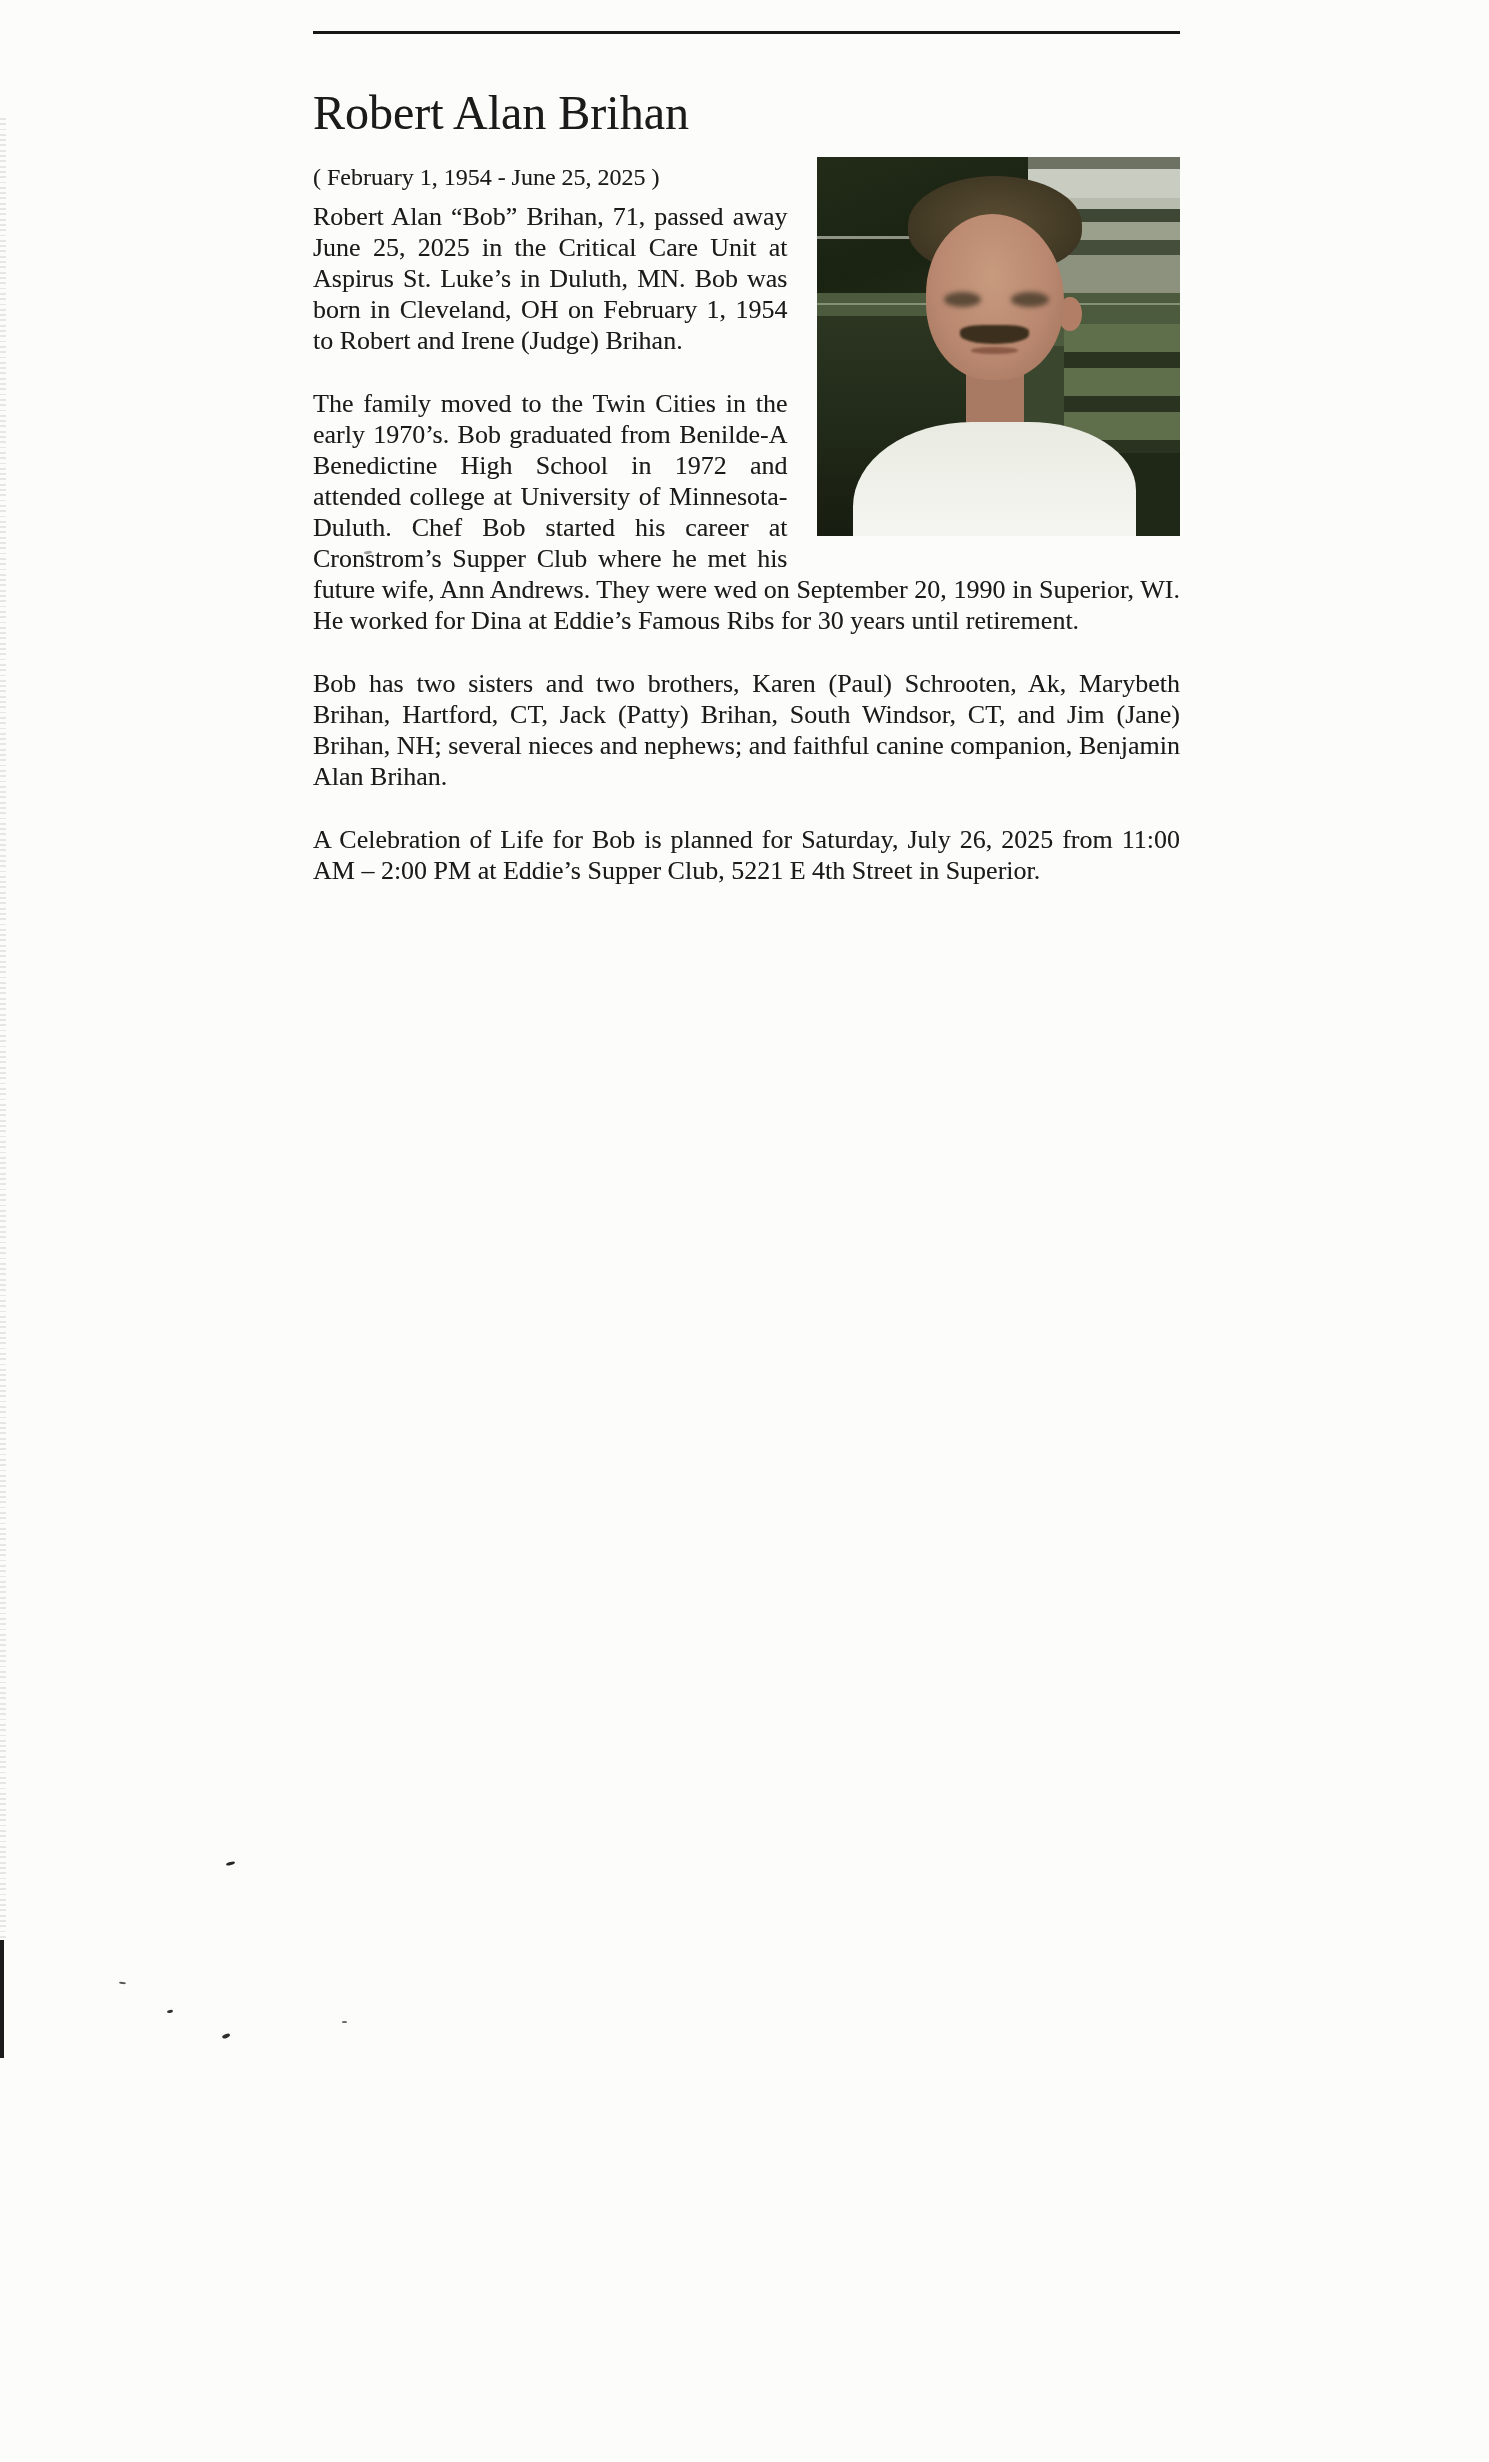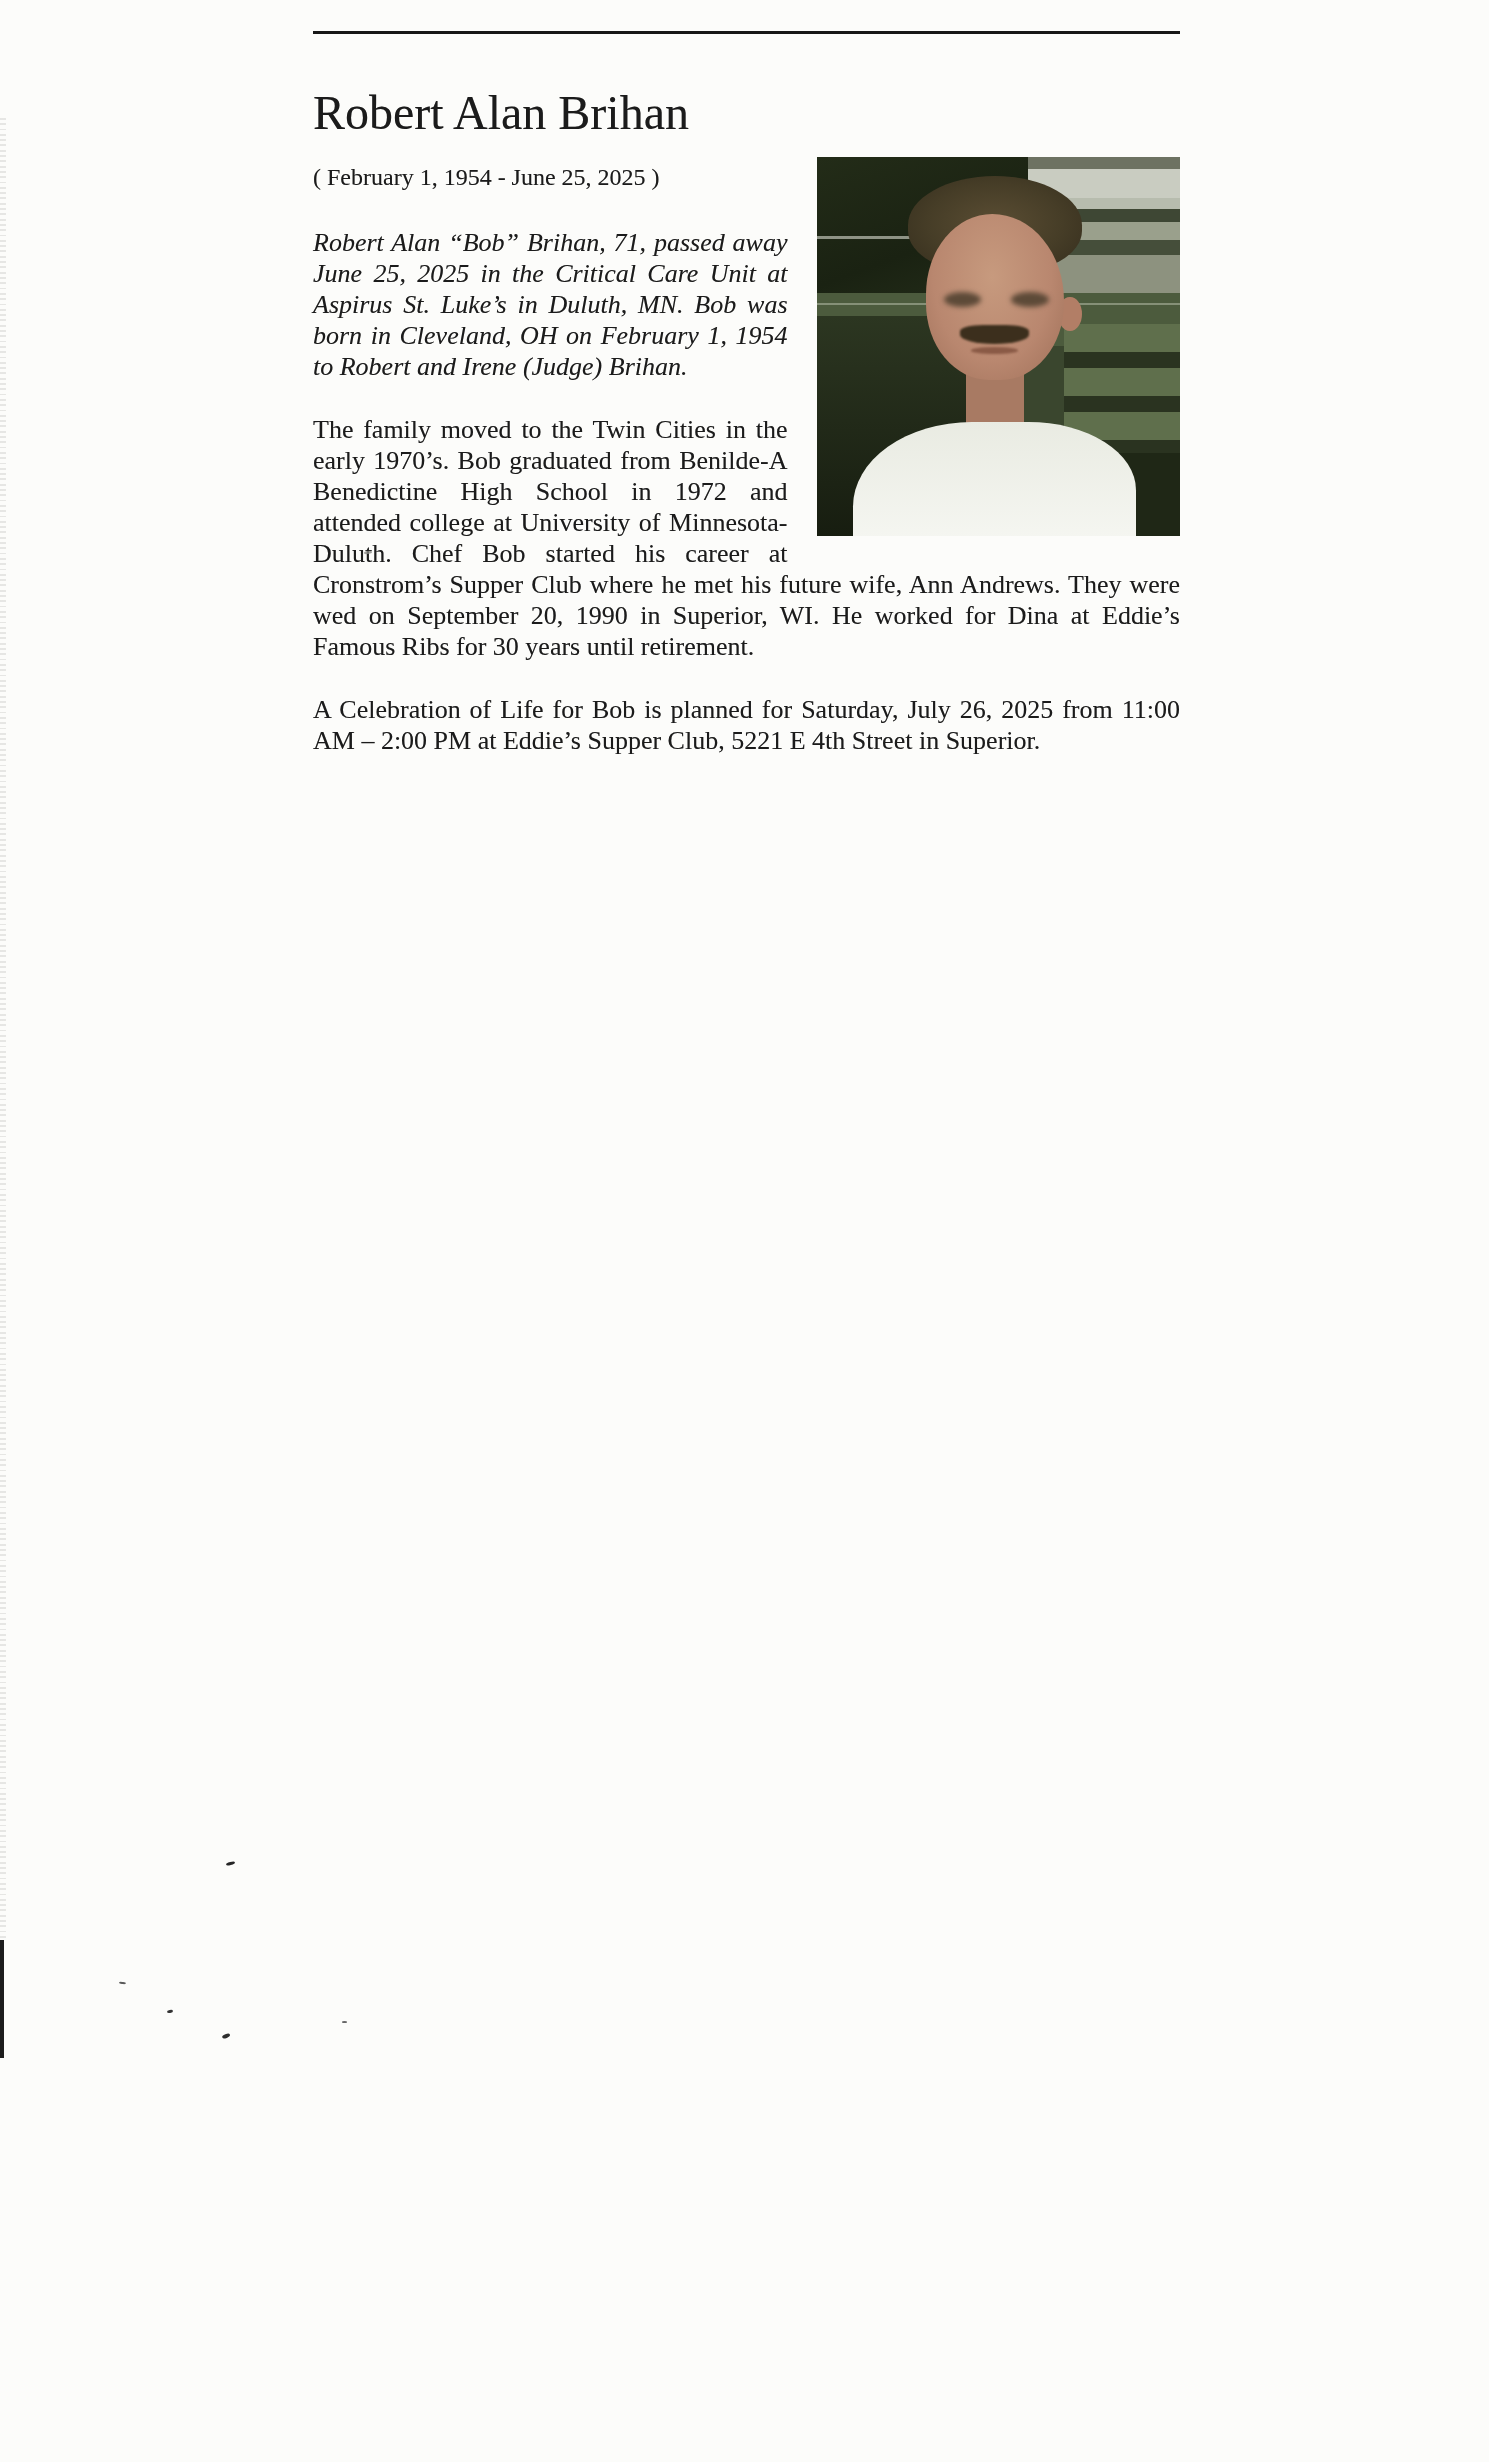--- a/index.html
+++ b/index.html
@@ -34,21 +34,21 @@
     margin:29.5px 0 0 0;
     font-size:24px;line-height:29.5px;
     text-shadow:0 0 0.6px rgba(0,0,0,.3);
   }
   p.para{
     margin:32px 0 0 0;
     font-size:26px;line-height:31px;
     text-align:justify;
     text-shadow:0 0 0.6px rgba(0,0,0,.3);
   }
-  p.para.first{margin-top:34px;font-style:italic;}
+  p.para.first{margin-top:8px;}
 
   
   .photo{
     position:relative;
     float:right;
     width:363px;height:379px;
     margin:66px 0 14px 29.5px;
     overflow:hidden;
     background:#3a462e;
   }
@@ -137,20 +137,21 @@
         </div>
         <div class="ph-shirt"></div>
       </div>
 
       <h2 class="name">Robert Alan Brihan</h2>
 
       <p class="dates">( February 1, 1954 - June 25, 2025 )</p>
 
       <p class="para first">Robert Alan “Bob” Brihan, 71, passed away June 25, 2025 in the Critical Care Unit at Aspirus St. Luke’s in Duluth, MN. Bob was born in Cleveland, OH on February 1, 1954 to Robert and Irene (Judge) Brihan.</p>
       <p class="para">The family moved to the Twin Cities in the early 1970’s. Bob graduated from Benilde-A Benedictine High School in 1972 and attended college at University of Minnesota-Duluth. Chef Bob started his career at Cronstrom’s Supper Club where he met his future wife, Ann Andrews. They were wed on September 20, 1990 in Superior, WI. He worked for Dina at Eddie’s Famous Ribs for 30 years until retirement.</p>
+      <p class="para">Bob has two sisters and two brothers, Karen (Paul) Schrooten, Ak, Marybeth Brihan, Hartford, CT, Jack (Patty) Brihan, South Windsor, CT, and Jim (Jane) Brihan, NH; several nieces and nephews; and faithful canine companion, Benjamin Alan Brihan.</p>
       <p class="para">A Celebration of Life for Bob is planned for Saturday, July 26, 2025 from 11:00 AM – 2:00 PM at Eddie’s Supper Club, 5221 E 4th Street in Superior.</p>
 
     </section>
   </main>
 
   <div class="edge-streaks"></div>
   <div class="edge-bar"></div>
   <div class="speck sp1"></div>
   <div class="speck sp2"></div>
   <div class="speck sp3"></div>

